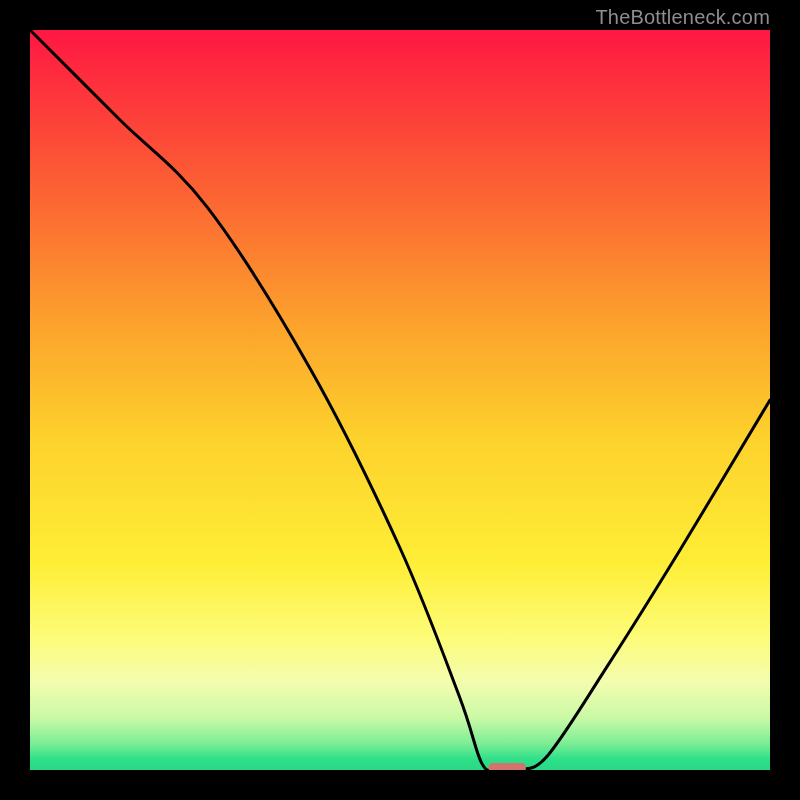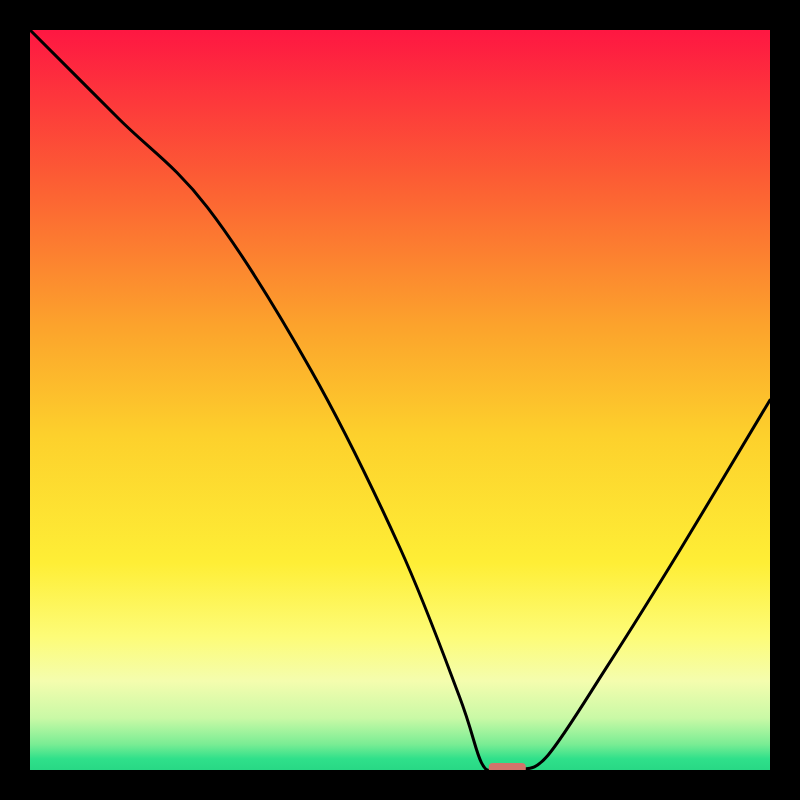--- a/index.html
+++ b/index.html
@@ -72,13 +72,14 @@
             <stop offset="100.00%" stop-color="#28d885"></stop>
           </linearGradient>
       </defs>
       <rect x="0" y="0" width="740" height="740" fill="url(#bg-grad)"></rect>
     </svg>
     <svg class="curve-svg" viewBox="0 0 740 740" preserveAspectRatio="none">
       <path id="curve-path" fill="none" stroke-width="3" stroke-linecap="round" stroke-linejoin="round" d="M 0.0 0.0 C 14.8 14.8, 59.2 59.2, 88.8 88.8 C 118.4 118.4, 145.5 135.7, 177.6 177.6 C 209.7 219.5, 249.1 283.7, 281.2 340.4 C 313.3 397.1, 345.3 463.7, 370.0 518.0 C 394.7 572.3, 415.6 630.2, 429.2 666.0 C 442.8 701.8, 445.2 720.3, 451.4 732.6 C 457.6 744.9, 460.0 738.8, 466.2 740.0 C 472.4 741.2, 479.8 742.5, 488.4 740.0 C 497.0 737.5, 503.2 742.5, 518.0 725.2 C 532.8 707.9, 555.0 670.9, 577.2 636.4 C 599.4 601.9, 624.1 562.4, 651.2 518.0 C 678.3 473.6, 725.2 394.7, 740.0 370.0" stroke="#000000"></path>
       <rect id="marker-rect" rx="4" ry="4" height="10" x="458.8" width="37.0" y="733.0" fill="#d2746b"></rect>
     </svg>
   </div>
+  <div class="watermark">TheBottleneck.com</div>
 </div>
 
 </body></html>

